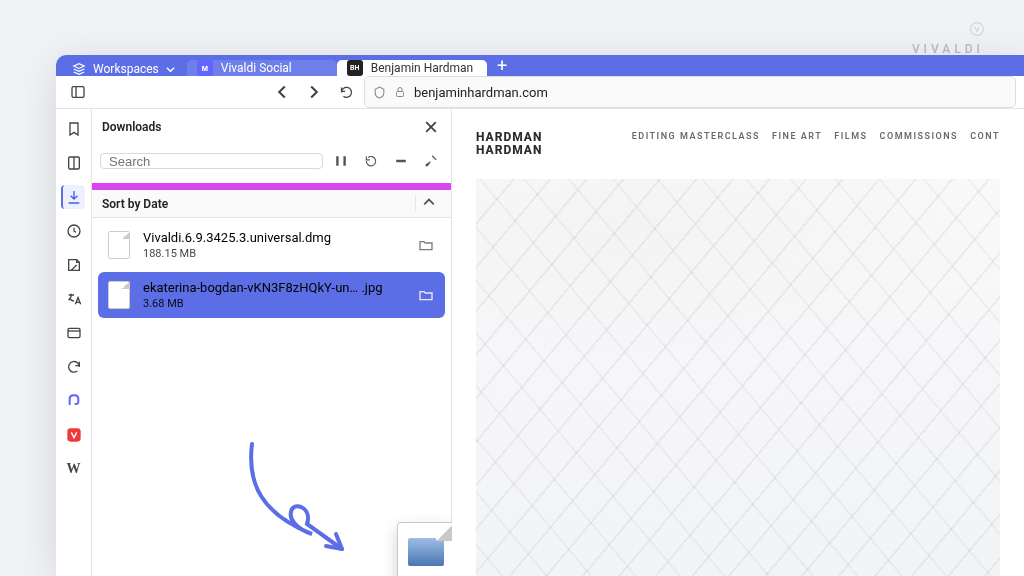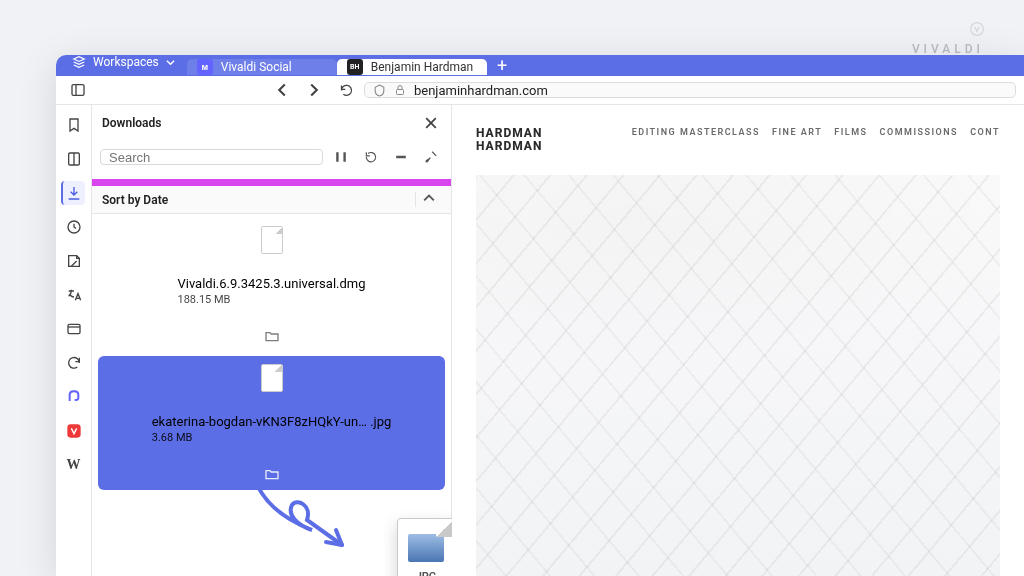--- a/index.html
+++ b/index.html
@@ -38,21 +38,21 @@
     overflow: hidden;
     display: flex;
     flex-direction: column;
   }
 
   
   .tab-bar {
     background: #5c6ee6;
     height: 34px;
     display: flex;
-    align-items: flex-start;
+    align-items: flex-end;
     padding-left: 4px;
   }
   .workspaces-btn {
     display: flex;
     align-items: center;
     gap: 7px;
     color: #fff;
     font-size: 12px;
     padding: 0 12px;
     cursor: pointer;
@@ -91,21 +91,21 @@
     padding: 0 8px;
     gap: 4px;
   }
   .addr-btn {
     width: 28px; height: 28px; display:flex; align-items:center; justify-content:center;
     color:#555; border-radius:4px; cursor:pointer;
   }
   .addr-spacer { flex: 0 0 168px; }
   .addr-field {
     flex: 1;
-    height: 16px;
+    height: 32px;
     border: 1px solid #dcdde3;
     border-radius: 5px;
     background: #fafafa;
     display:flex; align-items:center; padding: 0 8px; gap:8px;
     font-size: 13px; color:#222;
   }
   .addr-field .faded { color:#a5a7ad; }
 
   
   .body-area { flex:1; display:flex; background:#fff;}
@@ -155,24 +155,23 @@
     padding: 6px 10px;
     border-top:7px solid #d946ef;
     border-bottom:1px solid #e5e5e9;
     font-size:12px; font-weight:600; color:#222;
     background:#fafafa;
   }
   .sort-arrow { width:26px; text-align:center; border-left:1px solid #e5e5e9; color:#555; cursor:pointer;}
 
   .dl-list { padding: 4px 6px; display:flex; flex-direction:column; gap:4px; }
   .dl-item {
-    display:flex; align-items:center; gap:22px;
+    display:flex; align-items:center; gap:13px;
     padding: 8px 10px; border-radius:6px;
     cursor:pointer;
-    flex-direction:column;
   }
   .dl-item .meta { flex:1; min-width:0; }
   .dl-item .fname { font-size:13px; white-space:nowrap; overflow:hidden; text-overflow:ellipsis;}
   .dl-item .fsize { font-size:11px; opacity:0.75; margin-top:2px;}
   .dl-item.selected { background:#5c6ee6; color:#000000; }
   .dl-item.selected .fsize { opacity:0.9; }
   .dl-icon {
     width:22px;height:28px; background:#fff; border:1px solid #ccc; border-radius:2px;
     position:relative; flex-shrink:0;
   }

